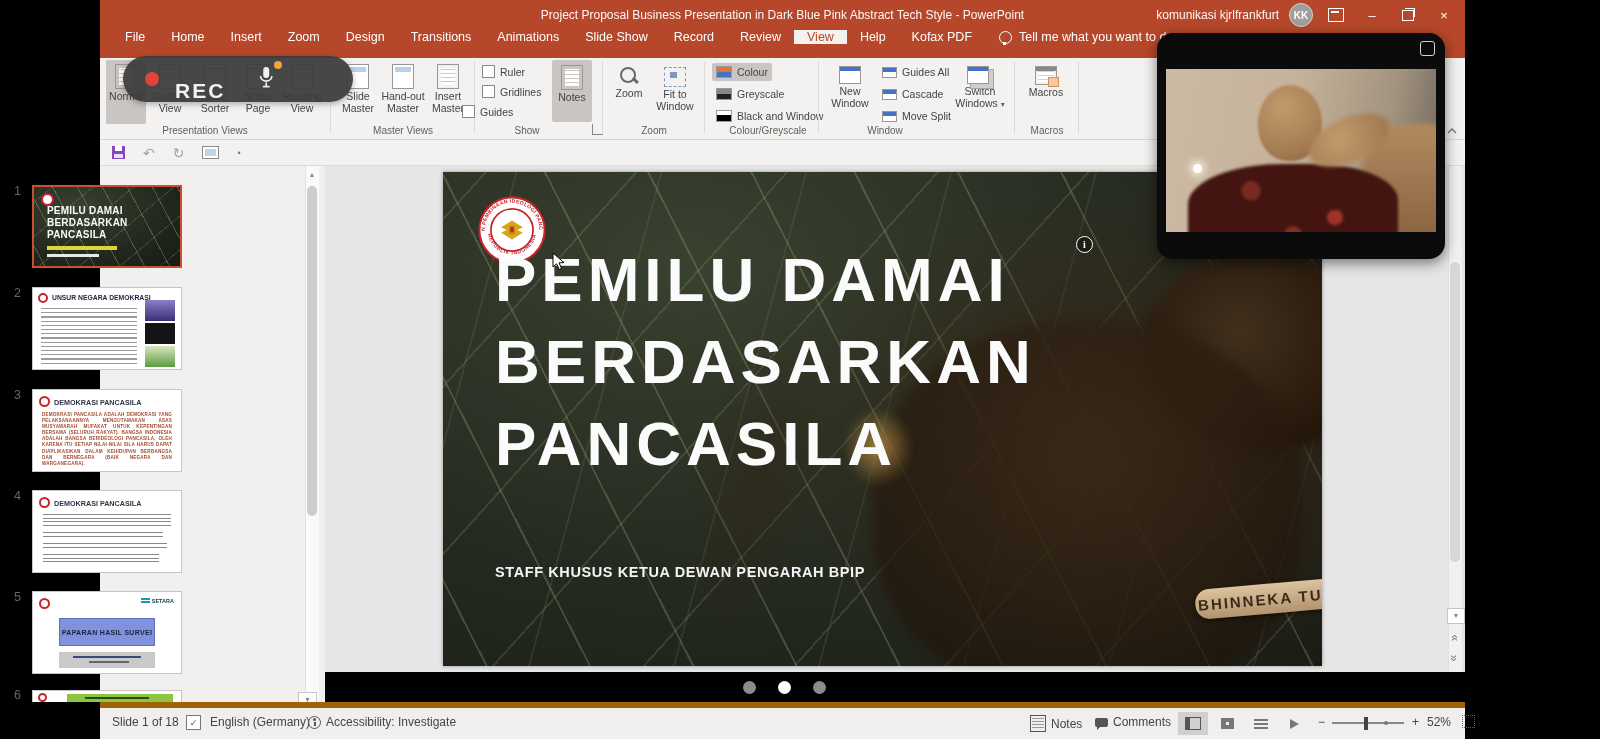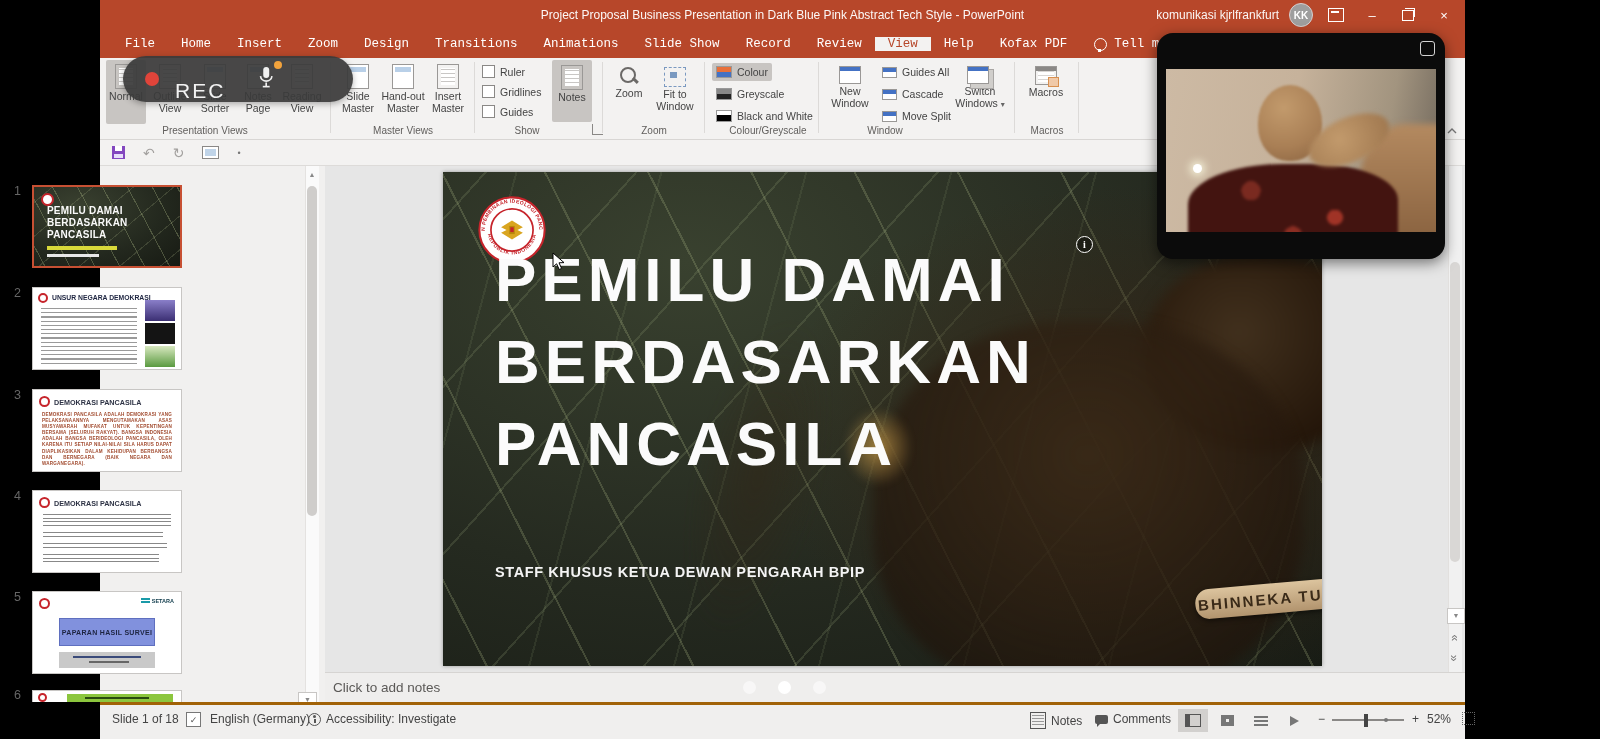--- a/index.html
+++ b/index.html
@@ -14,22 +14,22 @@
   .tb-right{right:8px;top:0;height:30px;display:flex;align-items:center;gap:10px;}
   .tb-account{font-size:12px;color:#fff;opacity:.95;}
   .avatar{width:22px;height:22px;border-radius:50%;background:#9e9e9e;color:#fff;font-size:10px;
           display:flex;align-items:center;justify-content:center;font-weight:bold;border:1px solid #d8cfcf;}
   .tb-btn{width:26px;height:26px;display:flex;align-items:center;justify-content:center;color:#fff;font-size:13px;}
   .ic-ribbonopts{width:14px;height:12px;border:1px solid #fff;position:relative;}
   .ic-ribbonopts::after{content:"";position:absolute;left:2px;top:2px;width:8px;height:2px;background:#fff;}
   .ic-restore{width:10px;height:9px;border:1px solid #fff;position:relative;background:transparent;}
   .ic-restore::before{content:"";position:absolute;left:2px;top:-3px;width:9px;height:8px;border:1px solid #fff;border-bottom:none;border-left:none;}
 
-  .tabsrow{left:100px;top:30px;width:1365px;height:28px;background:#B7472A;display:flex;align-items:center;
-           padding-left:12px;box-sizing:border-box;font-family:Liberation Mono, monospace;}
+  .tabsrow{left:100px;top:30px;width:1365px;height:28px;background:#B7472A;display:flex;align-items:flex-start;
+           padding-left:12px;box-sizing:border-box;}
   .tab{display:flex;align-items:center;padding:0 13px;font-size:12.5px;color:#fff;white-space:nowrap;}
   .tab.active{background:#F3F2F1;color:#B7472A;}
   .tellme{display:flex;align-items:center;gap:7px;padding:0 14px;color:#fff;font-size:12.5px;}
   .bulb{width:11px;height:11px;border:1.4px solid #fff;border-radius:50%;position:relative;}
   .bulb::after{content:"";position:absolute;left:3px;top:10px;width:3px;height:3px;background:#fff;}
 
   
   .ribbon{left:100px;top:58px;width:1365px;height:82px;background:#F3F2F1;border-bottom:1px solid #D8D6D4;box-sizing:border-box;}
   .grp-label{position:absolute;bottom:3px;font-size:10px;color:#605E5C;text-align:center;}
   .vsep{position:absolute;top:4px;bottom:6px;width:1px;background:#DCDAD8;}
@@ -125,21 +125,21 @@
   .msthumb{left:1450px;top:262px;width:10px;height:300px;background:#D9D7D5;border-radius:5px;}
   .navbtn{left:1446px;width:17px;height:16px;display:flex;align-items:center;justify-content:center;color:#777;}
   .navbtn .rot-up{display:inline-block;transform:rotate(-90deg);font-size:12px;}
   .navbtn .rot-dn{display:inline-block;transform:rotate(90deg);font-size:12px;}
 
   
   .notesbar{left:325px;top:672px;width:1140px;height:30px;background:#EFEEED;border-top:1px solid #D6D4D2;box-sizing:border-box;
             display:flex;align-items:center;padding-left:8px;font-size:13.5px;color:#5a5856;}
 
   
-  .statusbar{left:100px;top:702px;width:1365px;height:37px;background:#F0EFEE;border-top:3px solid #a16207;box-sizing:border-box;
+  .statusbar{left:100px;top:702px;width:1365px;height:37px;background:#F0EFEE;border-top:6px solid #a16207;box-sizing:border-box;
              font-size:12px;color:#444;}
   .st{position:absolute;top:7px;display:flex;align-items:center;gap:5px;white-space:nowrap;}
   .ic-spell{width:13px;height:13px;border:1px solid #777;background:#fff;font-size:9px;color:#555;display:flex;align-items:center;justify-content:center;}
   .ic-access{width:13px;height:13px;border:1.3px solid #555;border-radius:50%;position:relative;box-sizing:border-box;}
   .ic-access::before{content:"";position:absolute;left:4.2px;top:1.5px;width:3px;height:3px;border-radius:50%;background:#555;}
   .ic-access::after{content:"";position:absolute;left:5px;top:5px;width:1.6px;height:4.5px;background:#555;}
   .ic-notes-s{width:12px;height:11px;border:1px solid #555;background:repeating-linear-gradient(#999 0 1px,transparent 1px 3px) content-box;padding:2px 1px;box-sizing:content-box;}
   .ic-comm{width:13px;height:9px;background:#555;border-radius:2px;position:relative;}
   .ic-comm::after{content:"";position:absolute;left:2px;bottom:-3px;border:3px solid transparent;border-top-color:#555;border-left-color:#555;}
   .viewbtn{width:30px;height:23px;display:flex;align-items:center;justify-content:center;}
@@ -154,21 +154,21 @@
   .zoomtrack{width:72px;height:1.5px;background:#8a8886;position:relative;}
   .zoomthumb{position:absolute;left:32px;top:-5.5px;width:4px;height:13px;background:#444;}
   .zoommid{position:absolute;left:52px;top:-1.5px;width:4px;height:4px;border-radius:50%;background:#777;}
   .ic-fitwin{width:13px;height:13px;position:relative;}
   .ic-fitwin::before{content:"";position:absolute;inset:0;border:1.4px dotted #666;}
 
   
   .rec{left:123px;top:56px;width:230px;height:46px;border-radius:23px;background:rgba(58,58,58,.93);
        display:flex;align-items:center;gap:16px;padding:0 22px;box-sizing:border-box;box-shadow:0 2px 6px rgba(0,0,0,.3);z-index:40;}
   .recdot{width:14px;height:14px;border-radius:50%;background:#E0443A;}
-  .reclabel{color:#f2f2f2;font-size:21px;font-weight:normal;letter-spacing:2px;margin-top:24px;}
+  .reclabel{color:#f2f2f2;font-size:21px;font-weight:bold;letter-spacing:2px;margin-top:24px;}
   .micwrap{position:relative;margin-left:14px;}
   .micdot{position:absolute;right:-5px;top:-4px;width:8px;height:8px;border-radius:50%;background:#F2A33C;}
 
   
   .video{left:1157px;top:33px;width:288px;height:226px;border-radius:16px;background:#0b0b0b;z-index:50;overflow:hidden;
          box-shadow:0 4px 14px rgba(0,0,0,.5);}
   .feed{position:absolute;left:9px;right:9px;top:36px;bottom:27px;overflow:hidden;
         background:linear-gradient(100deg,#cdbaa4 0%,#c6b29b 45%,#a2947f 78%,#6e655a 100%);}
   .head{position:absolute;left:34%;top:10%;width:64px;height:76px;border-radius:50% 50% 46% 46%;
         background:radial-gradient(circle at 40% 30%,#c29a6c,#a97f55 60%,#8a6340);filter:blur(1px);}
@@ -272,21 +272,21 @@
     <div class="vsep" style="left:374px;"></div>
 
     <div class="chk" style="position:absolute;left:382px;top:7px;">
       <span class="box"></span>
       <span>Ruler</span>
     </div>
     <div class="chk" style="position:absolute;left:382px;top:27px;">
       <span class="box"></span>
       <span>Gridlines</span>
     </div>
-    <div class="chk" style="position:absolute;left:382px;top:47px;">
+    <div class="chk" style="position:absolute;left:362px;top:47px;">
       <span class="box"></span>
       <span>Guides</span>
     </div>
     <div class="rbtn pressed" style="left:452px;width:40px;height:62px;">
       <span class="ic-doc" style="margin-top:5px;"></span>
       <span class="lbl">Notes</span>
     </div>
     <div class="grp-label" style="left:382px;width:90px;">Show</div>
     <div class="launcher" style="left:492px;top:66px;"></div>
     <div class="vsep" style="left:502px;"></div>
@@ -305,21 +305,21 @@
     <div class="swbtn pressed" style="left:612px;top:5px;text-align:center;">
       <span class="swatch" style="background:linear-gradient(#E8703A 0 50%,#4472C4 50% 100%);"></span>
       <span>Colour</span>
     </div>
     <div class="swbtn" style="left:612px;top:27px;">
       <span class="swatch" style="background:linear-gradient(#888 0 50%,#222 50% 100%);"></span>
       <span>Greyscale</span>
     </div>
     <div class="swbtn" style="left:612px;top:49px;">
       <span class="swatch" style="background:linear-gradient(#fff 0 40%,#000 40% 100%);"></span>
-      <span>Black and White</span>
+      <span>Black and Window</span>
     </div>
     <div class="grp-label" style="left:608px;width:120px;">Colour/Greyscale</div>
     <div class="vsep" style="left:718px;"></div>
 
     <div class="rbtn" style="left:726px;width:48px;">
       <span class="ic-win" style="margin-top:6px;"></span>
       <span class="lbl">New Window</span>
     </div>
     <div class="swbtn" style="left:778px;top:5px;">
       <span class="ic-win sm"></span>
@@ -463,23 +463,20 @@
   <div class="a mscroll"></div>
   <div class="a msthumb"></div>
   <div class="a sarrow" style="left:1447px;top:608px;width:16px;height:14px;background:#fff;border:1px solid #c8c6c4;font-size:7px;line-height:14px;">▼</div>
   <div class="a navbtn" style="top:630px;">
       <span class="rot-up">»</span>
     </div>
   <div class="a navbtn" style="top:650px;">
       <span class="rot-dn">»</span>
     </div>
 
-  <div class="a notesbar">
-    <span>Click to add notes</span>
-  </div>
   <div class="a dots" style="left:743px;top:681px;">
     <span class="dot"></span>
     <span class="dot on"></span>
     <span class="dot"></span>
   </div>
 
   <div class="a statusbar">
     <div class="st" style="left:12px;">Slide 1 of 18</div>
     <div class="st" style="left:86px;">
         <span class="ic-spell">✓</span>

